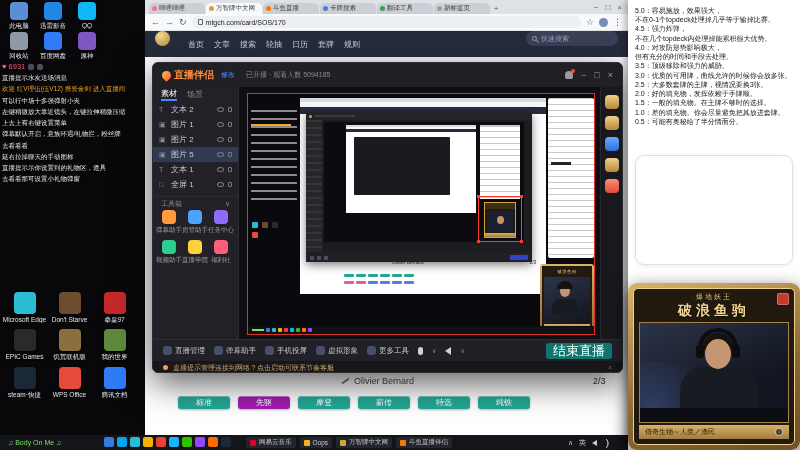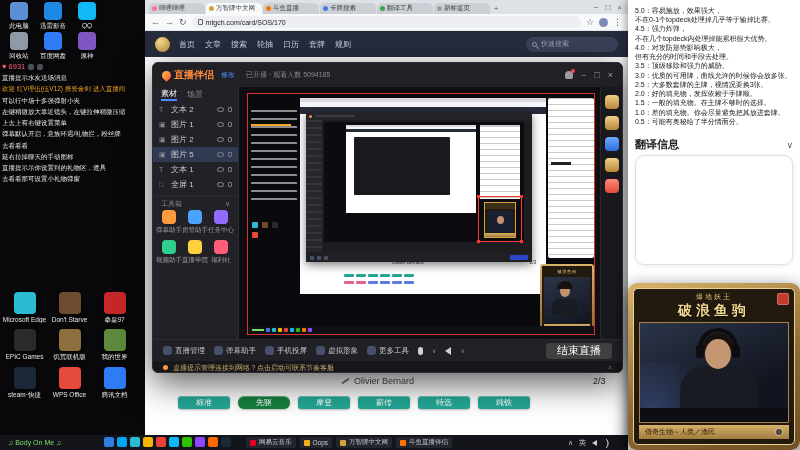--- a/index.html
+++ b/index.html
@@ -30,21 +30,21 @@
 .tab{height:11px;width:56px;border-radius:5px 5px 0 0;background:#ccd0d6;margin-right:1px;display:flex;align-items:center;font-size:6.5px;color:#3c4043;padding:0 3px;overflow:hidden;white-space:nowrap;flex:none}
 .tab.active{background:#f8f9fa}
 .fav{width:5px;height:5px;border-radius:50%;margin-right:2px;flex:none}
 .newtab{width:10px;color:#5f6368;font-size:8px;text-align:center;margin-bottom:1px}
 .winctl{margin-left:auto;display:flex;gap:7px;padding-right:6px;color:#5f6368;font-size:8px;align-items:center;height:14px}
 #toolbar{height:17px;background:#f8f9fa;border-bottom:1px solid #e2e5e8;display:flex;align-items:center;gap:5px;padding:0 6px}
 #toolbar .navg{color:#5f6368;font-size:9px}
 #urlbar{flex:1;height:12px;background:#edeff2;border-radius:6px;display:flex;align-items:center;gap:3px;padding:0 6px;font-size:7px;color:#202124}
 .lockg{width:5px;height:6px;border:1px solid #5f6368;border-radius:1px}
 .avatar{width:9px;height:9px;border-radius:50%;background:#7b8ab8}
-#sitenav{height:26px;background:#272c3d;display:flex;align-items:center;gap:9px;padding:0 10px}
+#sitenav{height:26px;background:#272c3d;display:flex;gap:18px;padding:0 10px}
 #sitelogo{width:15px;height:15px;border-radius:50%;background:radial-gradient(circle at 35% 30%,#f4d98c,#b98a3a)}
 .navitem{font-size:8px;color:#ccd2e0}
 #sitesearch{margin-left:auto;width:92px;height:15px;border-radius:8px;background:#3a4158;display:flex;align-items:center;gap:4px;padding:0 6px;font-size:7px;color:#98a1ba}
 .mag{width:5px;height:5px;border:1px solid #98a1ba;border-radius:50%;position:relative;flex:none}
 .mag:after{content:"";position:absolute;width:3px;height:1px;background:#98a1ba;transform:rotate(45deg);left:3px;top:4px}
 .artist{position:absolute;left:196px;top:376px;font-size:9px;color:#4a4a4a;display:flex;gap:4px;align-items:center}
 .pencil{width:9px;height:2px;background:#777;transform:rotate(-35deg);border-radius:1px}
 .pager{position:absolute;left:448px;top:376px;font-size:9px;color:#333}
 .pillrow{position:absolute;left:33px;display:flex;gap:8px}
 .pill{width:52px;height:13px;border-radius:3px;color:#fff;font-size:8px;display:flex;align-items:center;justify-content:center;box-shadow:inset 0 1px 0 rgba(255,255,255,.35),0 1px 2px rgba(0,0,0,.25)}
@@ -80,21 +80,21 @@
 .dtile{width:14px;height:14px;border-radius:4px}
 .dtile.gold{background:linear-gradient(#f0d08a,#b9873a)}
 .dtile.blue{background:linear-gradient(#6aa8ff,#2f6fe0)}
 .dtile.red{background:linear-gradient(#ff8a7a,#e04a3a)}
 #apptoolbar{height:22px;background:#202026;border-top:1px solid #2b2b31;display:flex;align-items:center;gap:9px;padding:0 10px}
 .atb{display:flex;align-items:center;gap:3px;font-size:7.5px;color:#c6c6cc;white-space:nowrap}
 .atb .ai{width:9px;height:9px;border-radius:3px;background:#46506a;flex:none}
 .mic{width:5px;height:8px;border-radius:3px;background:#d0d0d6}
 .spk{width:0;height:0;border-top:4px solid transparent;border-bottom:4px solid transparent;border-right:6px solid #d0d0d6}
 .caret{font-size:6px;color:#8a8a92}
-#endbtn{margin-left:auto;width:66px;height:16px;border-radius:3px;background:#404040;color:#fff;font-size:11px;display:flex;align-items:center;justify-content:center}
+#endbtn{margin-left:auto;width:66px;height:16px;border-radius:3px;background:#0f766e;color:#fff;font-size:13px;display:flex;align-items:center;justify-content:center}
 #appbanner{height:13px;background:#17171b;display:flex;align-items:center;gap:5px;padding:0 10px;font-size:7px;color:#c9a86a}
 .odot{width:5px;height:5px;border-radius:50%;background:#ff9b3d;flex:none}
 #appbanner .bx{margin-left:auto;color:#666}
 
 
 #nscreen{position:absolute;left:8px;top:6px;width:348px;height:242px;background:#0a0a0e;border:1px solid rgba(255,59,48,.85)}
 .stripes{background:repeating-linear-gradient(to bottom,rgba(225,225,225,.75) 0 2px,transparent 2px 8px)}
 .gstripes{background:repeating-linear-gradient(to bottom,#c9c9c9 0 1.5px,transparent 1.5px 6px)}
 .mface{position:absolute;border-radius:50%;background:#c2946f}
 .redbox{position:absolute;border:1px solid #ff3b30}
@@ -292,21 +292,21 @@
       </div>
     </div>
 
     <div class="artist">
       <span class="pencil"></span>
       <span>Olivier Bernard</span>
     </div>
     <div class="pager">2/3</div>
     <div class="pillrow" style="top:396px">
       <div class="pill" style="background: rgb(35, 167, 149);">标准</div>
-        <div class="pill" style="background: #15803d; border-radius: 6px;">先驱</div>
+        <div class="pill" style="background: #a21caf;">先驱</div>
         <div class="pill" style="background: rgb(35, 167, 149);">摩登</div>
         <div class="pill" style="background: rgb(35, 167, 149);">薪传</div>
         <div class="pill" style="background: rgb(35, 167, 149);">特选</div>
         <div class="pill" style="background: rgb(35, 167, 149);">纯铁</div>
     </div>
   </div>
 
   <div class="abs" id="app">
     <div id="apptitle">
       <div id="applogo">
@@ -558,24 +558,20 @@
         <div class="rl">4.0：对攻防形势影响极大，</div>
         <div class="rl">但有充分的时间和手段去处理。</div>
         <div class="rl">3.5：顶级移除和强力的威胁。</div>
         <div class="rl">3.0：优质的可用牌，曲线允许的时候你会放多张。</div>
         <div class="rl">2.5：大多数套牌的主牌，视情况要换3张。</div>
         <div class="rl">2.0：好的填充物，发挥依赖于手牌顺。</div>
         <div class="rl">1.5：一般的填充物。在主牌不够时的选择。</div>
         <div class="rl">1.0：差的填充物。你会尽量避免把其放进套牌。</div>
         <div class="rl">0.5：可能有奥秘给了半分情面分。</div>
     </div>
-    <div id="transhdr">
-      <span class="t">翻译信息</span>
-      <span class="ch">∨</span>
-    </div>
     <div id="transbox"></div>
   </div>
 
   <div class="abs" id="card">
     <div id="cardin">
       <div class="badge">爆地妖王</div>
       <div class="cname">破浪鱼驹</div>
       <div class="seal"></div>
       <div id="photo">
         <div class="glow"></div>

